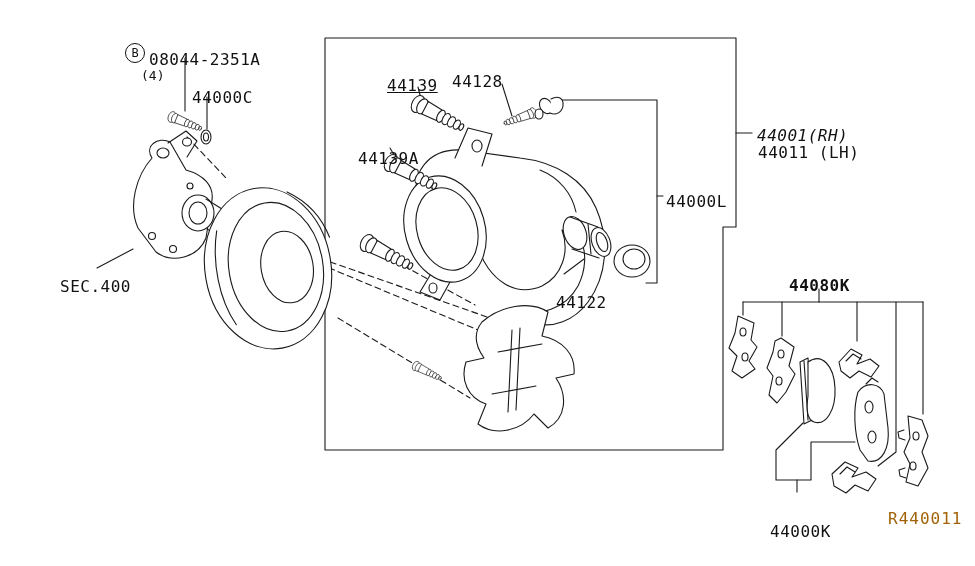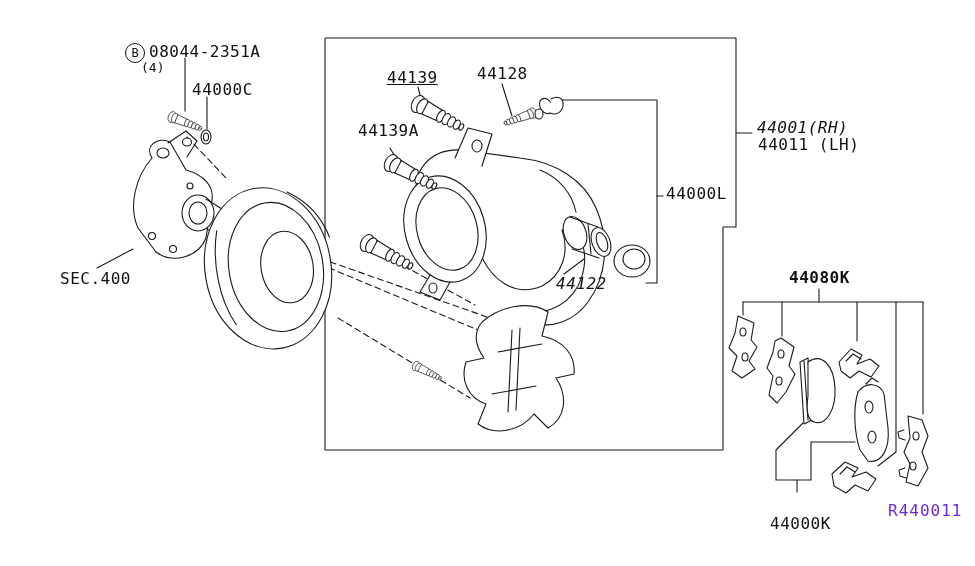--- a/index.html
+++ b/index.html
@@ -1,25 +1,25 @@
 <!DOCTYPE html>
 <html><head>
 <meta charset="utf-8">
 <style>
   html,body{margin:0;padding:0;background:#fff;}
   .stage{position:relative;width:975px;height:566px;background:#fff;overflow:hidden;
          font-family:"DejaVu Sans Mono", monospace;}
   svg{position:absolute;left:0;top:0;}
   .label{position:absolute;font-size:16px;line-height:1.05;color:#111;
-         white-space:nowrap;letter-spacing:.5px;}
+         white-space:nowrap;letter-spacing:.5px;margin-top:8px;}
   .label.qty{font-size:13px;letter-spacing:0;}
   .b-circle{position:absolute;width:18px;height:18px;border:1.6px solid #111;
             border-radius:50%;font-size:12px;color:#111;display:flex;
             align-items:center;justify-content:center;}
-  .watermark{color:#6d28d9;letter-spacing:1px;}
+  .watermark{color:#a16207;letter-spacing:1px;}
 </style>
 </head>
 <body>
 
 <div class="stage">
 
   <svg width="975" height="566" viewBox="0 0 975 566" stroke="#1a1a1a" stroke-width="1.1" fill="none" stroke-linecap="round" stroke-linejoin="round">
 
     <defs>
       <g id="g-bolt" fill="#fff">
@@ -203,31 +203,31 @@
   <div class="b-circle" style="left:125px;top:43px;">B</div>
 
   <div class="label" style="left:149px;top:44px;">08044-2351A</div>
 
   <div class="label qty" style="left:141px;top:61px;">(4)</div>
 
   <div class="label" style="left:192px;top:82px;">44000C</div>
 
   <div class="label" style="left:387px;top:70px;text-decoration:underline;">44139</div>
 
-  <div class="label" style="left:477px;top:66px;">44128</div>
-
-  <div class="label" style="left:358px;top:123px;">44139A</div>
+  <div class="label" style="left:452px;top:66px;">44128</div>
+
+  <div class="label" style="left:358px;top:143px;">44139A</div>
 
   <div class="label" style="left:757px;top:120px;font-style:italic;">44001(RH)</div>
 
   <div class="label" style="left:758px;top:137px;text-align:right;">44011 (LH)</div>
 
   <div class="label" style="left:666px;top:186px;">44000L</div>
 
-  <div class="label" style="left:556px;top:276px;font-style:italic;">44122</div>
+  <div class="label" style="left:556px;top:287px;">44122</div>
 
   <div class="label" style="left:60px;top:271px;text-align:right;">SEC.400</div>
 
   <div class="label" style="left:789px;top:270px;font-weight:bold;">44080K</div>
 
   <div class="label" style="left:770px;top:516px;">44000K</div>
 
   <div class="label watermark" style="left:888px;top:503px;">R440011</div>
 
 </div>

